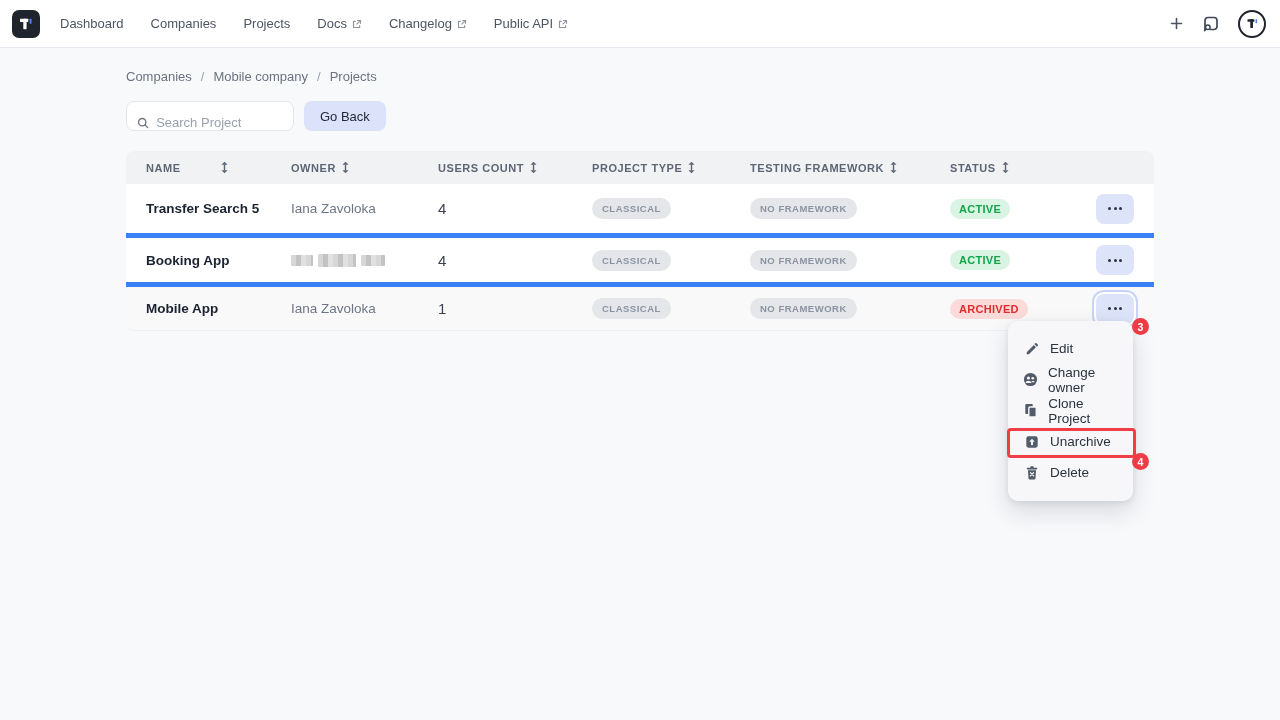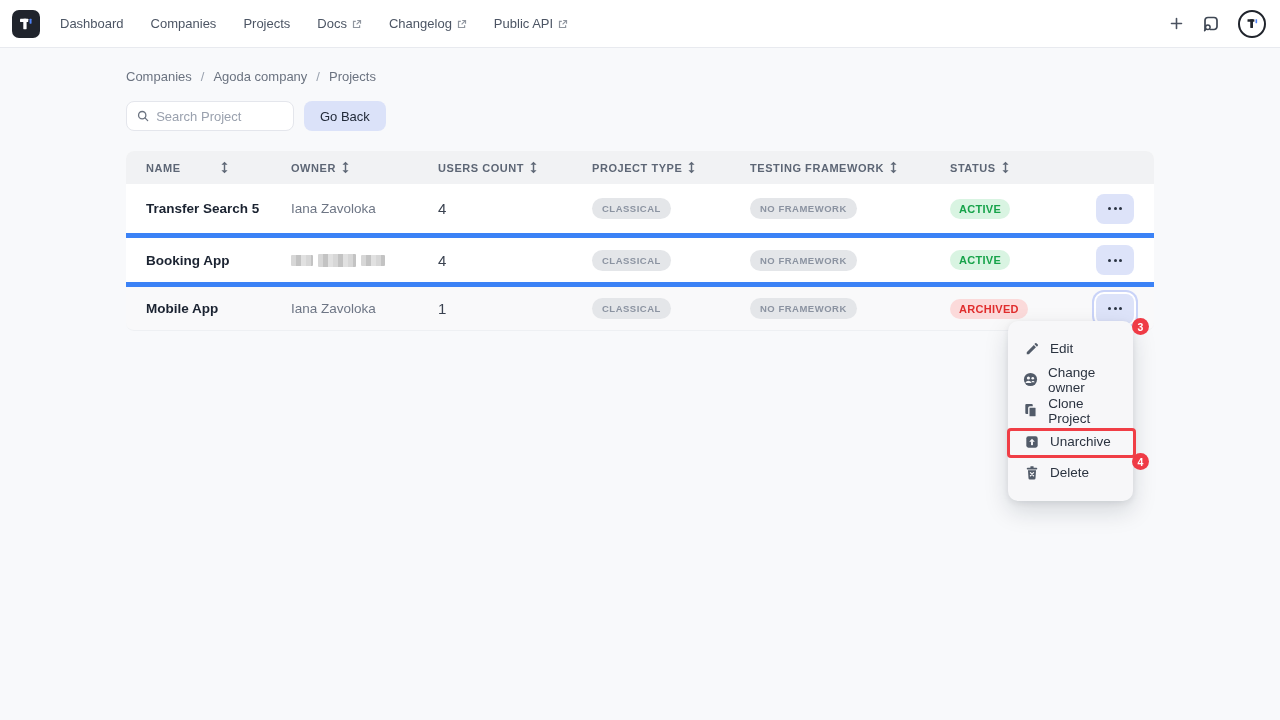--- a/index.html
+++ b/index.html
@@ -37,21 +37,21 @@
   
   .content { padding:21px 126px 0 126px; }
   .breadcrumb { display:flex; align-items:center; gap:9px; font-size:13px; color:#6b7380; }
   .breadcrumb .crumb { cursor:pointer; }
   .breadcrumb .sep { color:#9aa2af; }
   .title-row { margin-top:17px; display:flex; align-items:center; justify-content:space-between; }
   .page-title { font-size:25px; font-weight:700; color:#141c2c; letter-spacing:-.2px; }
   .title-actions { display:flex; align-items:center; gap:10px; }
   .search-box {
     width:168px; height:30px; background:#fff; border:1px solid #e4e6ec; border-radius:8px;
-    display:flex; align-items:center; padding:0 10px; gap:7px;
+    display:flex; align-items:flex-end; padding:0 10px; gap:7px;
   }
   .search-box input {
     border:none; outline:none; width:100%; font-size:13px; color:#32394a;
     font-family:"Liberation Sans", sans-serif; background:transparent;
   }
   .search-box input::placeholder { color:#9aa1ae; }
   .go-back-btn {
     height:30px; padding:0 16px; background:#dbe2f9; border:none; border-radius:8px;
     font-size:13px; color:#222a3a; cursor:pointer; font-family:"Liberation Sans", sans-serif;
   }
@@ -198,21 +198,21 @@
       </svg>
     </span>
   </div>
 </header>
 
 <main class="content">
 
   <div class="breadcrumb">
     <span class="crumb">Companies</span>
     <span class="sep">/</span>
-    <span class="crumb">Agoda company</span>
+    <span class="crumb">Mobile company</span>
     <span class="sep">/</span>
     <span class="crumb">Projects</span>
   </div>
 
   <div class="title-row">
     <div class="title-actions">
       <div class="search-box">
         <svg width="14" height="14" viewBox="0 0 14 14" fill="none">
           <circle cx="6" cy="6" r="4.2" stroke="#6b7380" stroke-width="1.5"></circle>
           <path d="M9.2 9.2 12.3 12.3" stroke="#6b7380" stroke-width="1.5" stroke-linecap="round"></path>

